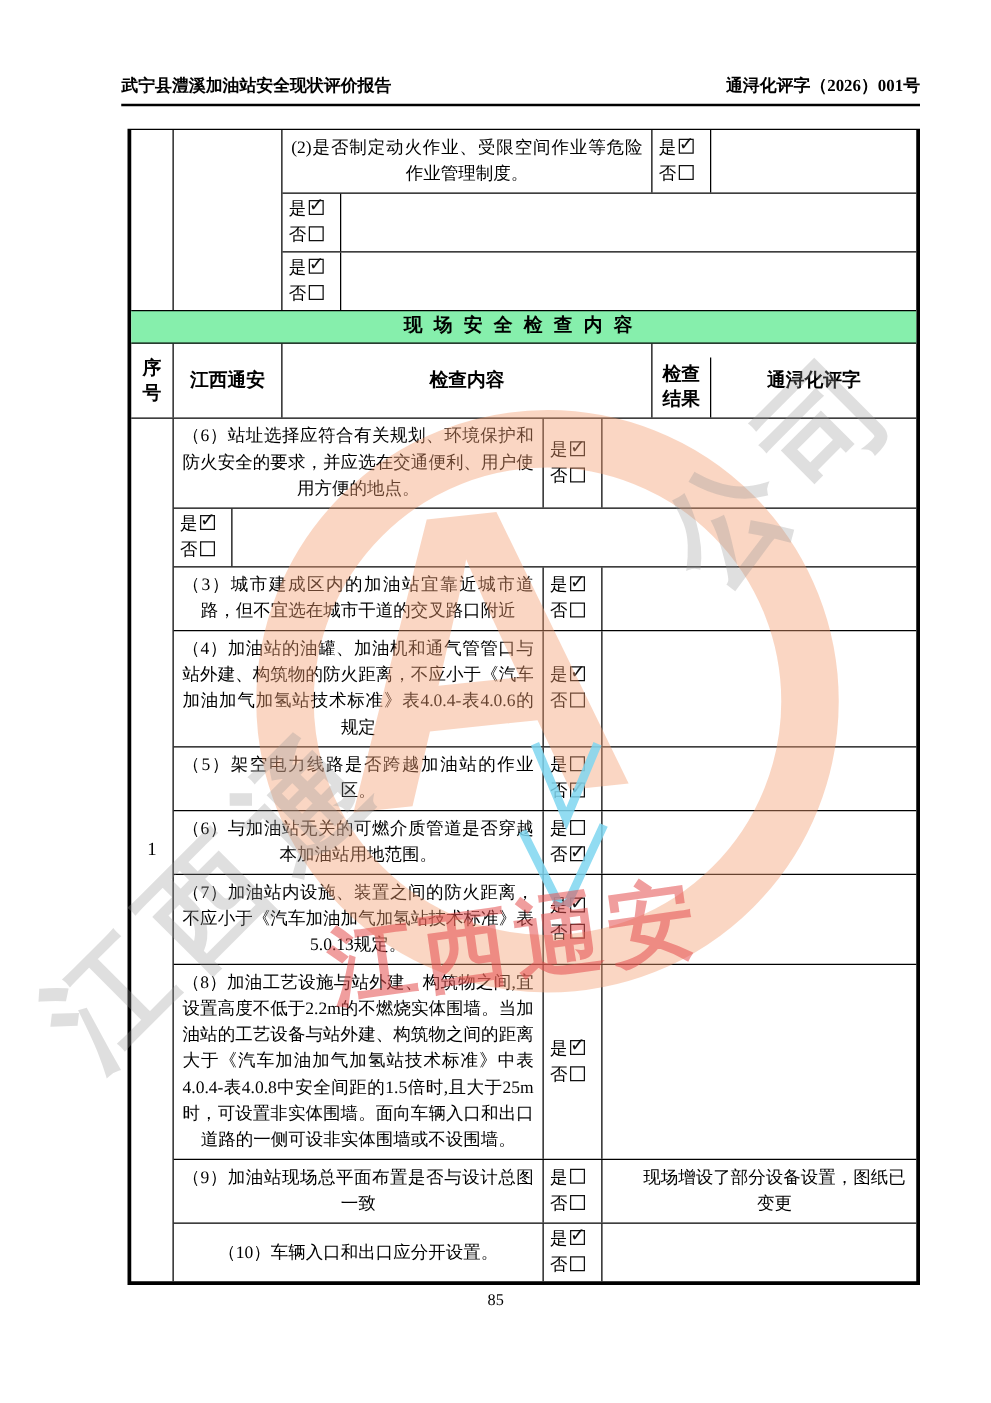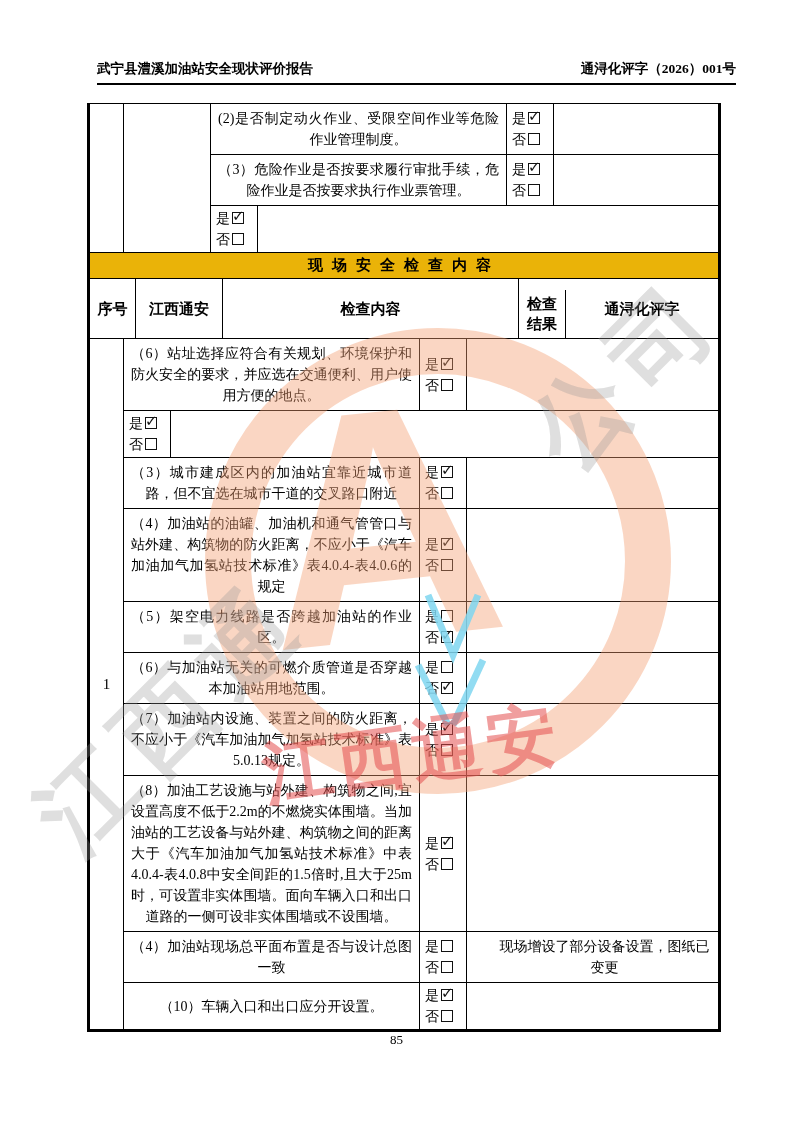--- a/index.html
+++ b/index.html
@@ -6,21 +6,21 @@
   html,body { background:#ffffff; }
   body { font-family:"Liberation Serif","DejaVu Serif",serif; color:#000; }
   .page { position:relative; width:793px; height:1122px; background:#fff; overflow:hidden;padding-left:38px; }
 
   
   .doc-header { position:absolute; left:97px; top:60px; width:639px;
     display:flex; justify-content:space-between; align-items:flex-end;
     font-size:13.5px; font-weight:bold; padding-bottom:5px; border-bottom:2px solid #000; }
 
   
-  .tbl { position:absolute; left:87px; top:103px; width:634px;
+  .tbl { position:absolute; left:102px; top:103px; width:634px;
     border:3px solid #000; border-top:1px solid #000; background:transparent; z-index:1; }
   .band { display:flex; align-items:stretch; }
   .c1 { width:34px; border-right:1px solid #000; flex:none;
         display:flex; align-items:center; justify-content:center; }
   .c2 { width:87px; border-right:1px solid #000; flex:none;
         display:flex; align-items:center; justify-content:center; text-align:center; }
   .rowstack { flex:1; display:flex; flex-direction:column; }
   .row { display:flex; align-items:stretch; border-bottom:1px solid #000; }
   .rowstack .row:last-child { border-bottom:none; }
   .c3 { width:296px; flex:none; border-right:1px solid #000;
@@ -31,28 +31,28 @@
   .content { font-size:14px; line-height:21px; width:100%;
              text-align:justify; text-align-last:center; }
   .problem { font-size:14px; line-height:21px; text-align:center;margin-left:24px; }
   .cbline { font-size:14px; line-height:21px; white-space:nowrap; }
   .cb { display:inline-block; width:12px; height:12px; border:1.6px solid #111;
         position:relative; margin-left:2px; vertical-align:-1px; cursor:pointer; }
   .cb.checked::before { content:"✓"; position:absolute; left:-1px; top:-7px;
         font-size:15px; font-weight:bold; color:#111; font-family:"DejaVu Sans",sans-serif; }
 
   .banner { border-top:1px solid #000; border-bottom:1px solid #000;
-    background:#eab308; text-align:center; font-weight:bold; font-size:15px;
+    background:#86efac; text-align:center; font-weight:bold; font-size:15px;
     line-height:25px; letter-spacing:9px; }
 
   .thead { display:flex; border-bottom:1px solid #000; font-weight:bold; font-size:15px; min-height:58px; }
   .thead .hc { display:flex; align-items:center; justify-content:center;
     text-align:center; border-right:1px solid #000; line-height:20px; padding:4px 2px; }
   .thead .hc:last-child { border-right:none; }
-  .h1 { width:46px; flex:none; } .h2 { width:87px; flex:none; }
+  .h1 { width:34px; flex:none; } .h2 { width:87px; flex:none; }
   .h3 { width:296px; flex:none; } .h4 { width:47px; flex:none;margin-top:11px; }
   .h5 { flex:1; }
 
   .seq { font-size:15px; }
   .proj { font-size:15px; line-height:24px; padding:4px 6px; }
 
   
   .wm { position:absolute; inset:0; z-index:3; pointer-events:none; }
   .wm-ring { position:absolute; left:205px; top:328px; width:466px; height:466px;
     border:46px solid rgba(244,158,112,0.42); border-radius:50%; }
@@ -97,23 +97,20 @@
       </div>
       <div class="cbline">
         <span>否</span><span class="cb"></span>
       </div>
     </div>
     <div class="c5">
       <p class="problem"></p>
     </div>
   </div>
           <div class="row">
-    <div class="c3">
-      <p class="content">（3）危险作业是否按要求履行审批手续，危险作业是否按要求执行作业票管理。</p>
-    </div>
     <div class="c4">
       <div class="cbline">
         <span>是</span><span class="cb checked"></span>
       </div>
       <div class="cbline">
         <span>否</span><span class="cb"></span>
       </div>
     </div>
     <div class="c5">
       <p class="problem"></p>
@@ -268,21 +265,21 @@
       <div class="cbline">
         <span>否</span><span class="cb"></span>
       </div>
     </div>
     <div class="c5">
       <p class="problem"></p>
     </div>
   </div>
           <div class="row">
     <div class="c3">
-      <p class="content">（4）加油站现场总平面布置是否与设计总图一致</p>
+      <p class="content">（9）加油站现场总平面布置是否与设计总图一致</p>
     </div>
     <div class="c4">
       <div class="cbline">
         <span>是</span><span class="cb"></span>
       </div>
       <div class="cbline">
         <span>否</span><span class="cb"></span>
       </div>
     </div>
     <div class="c5">

